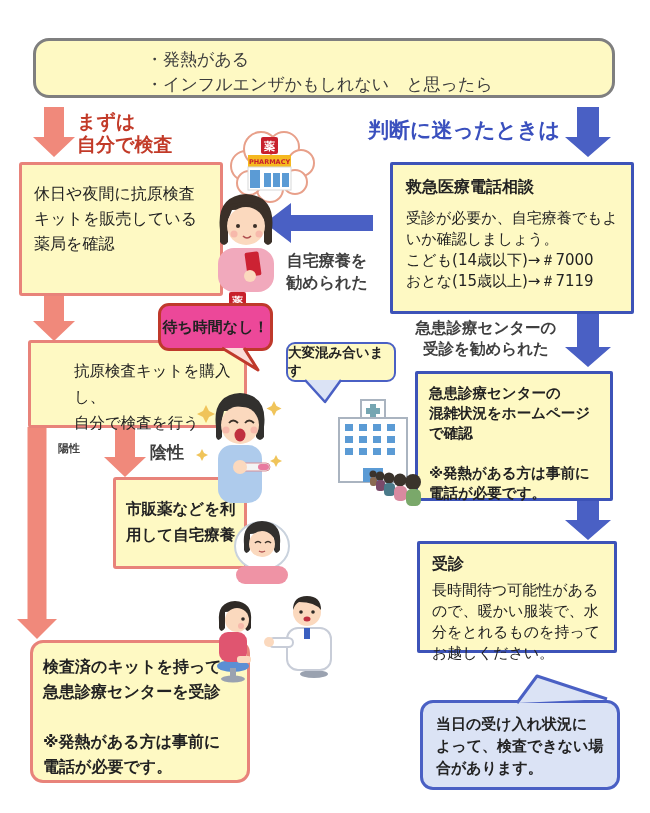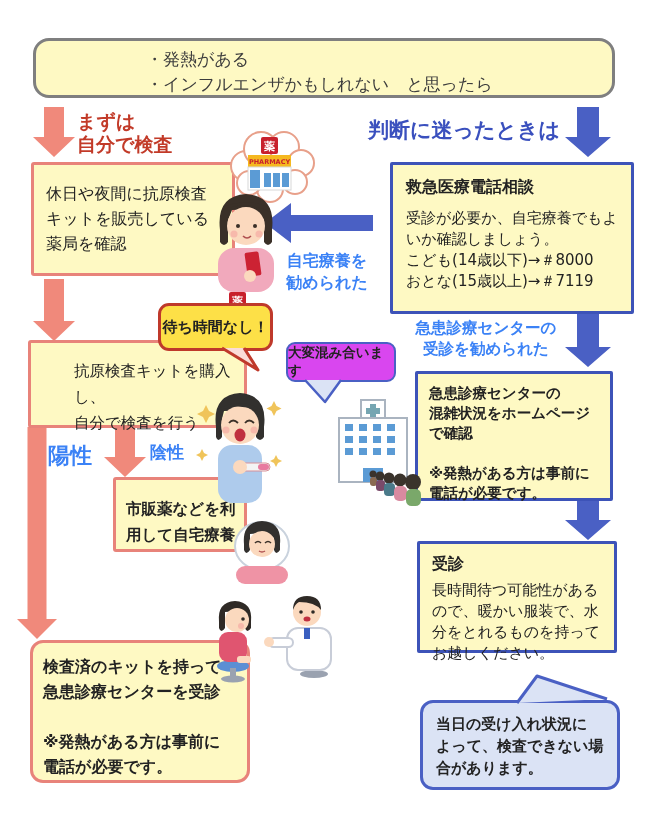--- a/index.html
+++ b/index.html
@@ -4,21 +4,21 @@
 <style>
   html,body{margin:0;padding:0;background:#fff;}
   .canvas{position:relative;width:650px;height:813px;background:#ffffff;overflow:hidden;
           font-family:"DejaVu Sans","Liberation Sans",sans-serif;color:#222;}
   .abs{position:absolute;}
   .txt{white-space:pre-line;}
   .box{position:absolute;background:#fef9c3;box-sizing:border-box;}
   .red-box{border:3px solid #E8837A;border-radius:3px;}
   .blue-box{border:3px solid #3D53B8;border-radius:2px;}
   .top-box{border:3px solid #7F7F7F;border-radius:16px;}
-  .lbl{position:absolute;font-weight:bold;color:#3b82f6;}
+  .lbl{position:absolute;font-weight:bold;color:#404040;}
   svg{display:block;}
 </style>
 </head>
 <body>
 
 <div class="canvas">
 
   <div class="box top-box" style="left:33px;top:38px;width:582px;height:60px;">
     <div class="txt" style="padding:6px 8px 0 110px;font-size:17px;line-height:25px;color:#3c3c3c;">・発熱がある
 ・インフルエンザかもしれない　と思ったら</div>
@@ -47,52 +47,52 @@
   <svg class="abs" style="left:565px;top:313px;" width="46" height="54">
     <polygon points="12,0 34,0 34,34 46,34 23,54 0,34 12,34" fill="#4A60C4"></polygon>
   </svg>
   <svg class="abs" style="left:565px;top:500px;" width="46" height="40">
     <polygon points="12,0 34,0 34,20 46,20 23,40 0,20 12,20" fill="#4A60C4"></polygon>
   </svg>
   <svg class="abs" style="left:265px;top:203px;" width="108" height="40">
     <polygon points="0,20 26,0 26,12 108,12 108,28 26,28 26,40" fill="#4A60C4"></polygon>
   </svg>
 
-  <div class="box red-box" style="left:31px;top:162px;width:204px;height:114px;">
+  <div class="box red-box" style="left:19px;top:162px;width:204px;height:134px;">
     <div class="txt" style="padding:16px 10px 0 12px;font-size:16px;line-height:25px;font-weight:500;">休日や夜間に抗原検査
 キットを販売している
 薬局を確認</div>
   </div>
 
   <div class="box red-box" style="left:28px;top:340px;width:219px;height:88px;">
     <div class="txt" style="padding:15px 8px 0 11px;font-size:15.5px;line-height:26px;font-weight:500;margin-left:32px;">抗原検査キットを購入し、
 自分で検査を行う</div>
   </div>
 
-  <div class="lbl" style="left:48px;top:441px;font-size:22px;">陽性</div>
+  <div class="lbl" style="left:58px;top:441px;font-size:11px;">陽性</div>
   <div class="lbl" style="left:150px;top:441px;font-size:17px;">陰性</div>
 
-  <div class="box red-box" style="left:113px;top:477px;width:134px;height:75px;">
+  <div class="box red-box" style="left:113px;top:477px;width:134px;height:92px;">
     <div class="txt" style="padding:16px 6px 0 10px;font-size:15.5px;line-height:26px;font-weight:bold;">市販薬などを利
 用して自宅療養</div>
   </div>
 
   <div class="box red-box" style="left:30px;top:640px;width:220px;height:143px;border-width:3.5px;border-radius:13px;">
     <div class="txt" style="padding:11px 6px 0 10px;font-size:16px;line-height:25px;font-weight:bold;">検査済のキットを持って
 急患診療センターを受診
 
 ※発熱がある方は事前に
 電話が必要です。</div>
   </div>
 
   <div class="box blue-box" style="left:390px;top:162px;width:244px;height:152px;">
     <div style="padding:12px 10px 0 13px;font-size:16px;font-weight:bold;">救急医療電話相談</div>
     <div class="txt" style="padding:10px 8px 0 13px;font-size:15px;line-height:21px;">受診が必要か、自宅療養でもよ
 いか確認しましょう。
-こども(14歳以下)→＃8000
+こども(14歳以下)→＃7000
 おとな(15歳以上)→＃7119</div>
   </div>
 
   <div class="lbl txt" style="left:277px;top:250px;width:100px;text-align:center;font-size:16px;line-height:22px;">自宅療養を
 勧められた</div>
 
   <div class="lbl txt" style="left:405px;top:318px;width:162px;text-align:center;font-size:15.5px;line-height:21px;">急患診療センターの
 受診を勧められた</div>
 
   <div class="box blue-box" style="left:415px;top:371px;width:198px;height:130px;">
@@ -245,28 +245,28 @@
         <rect x="53" y="84" width="9" height="11" rx="3.5" fill="#7A4A6A"></rect>
       <circle cx="66" cy="82" r="5.5" fill="#3A332C"></circle>
         <rect x="61" y="87" width="11" height="13" rx="4" fill="#4A7A8A"></rect>
       <circle cx="77" cy="84" r="6.5" fill="#3A332C"></circle>
         <rect x="71" y="90" width="13" height="15" rx="5" fill="#D88AA0"></rect>
       <circle cx="90" cy="86" r="8" fill="#3A332C"></circle>
         <rect x="83" y="93" width="15" height="17" rx="5.5" fill="#7AA86A"></rect>
     </g>
   </svg>
 
-  <div class="abs" style="left:158px;top:303px;width:115px;height:48px;background:#fde047;border:3px solid #BF392B;border-radius:11px;box-sizing:border-box;display:flex;align-items:center;justify-content:center;">
+  <div class="abs" style="left:158px;top:303px;width:115px;height:48px;background:#ec4899;border:3px solid #BF392B;border-radius:11px;box-sizing:border-box;display:flex;align-items:center;justify-content:center;">
     <span style="font-size:15px;font-weight:bold;">待ち時間なし！</span>
   </div>
   <svg class="abs" style="left:216px;top:346px;" width="48" height="30">
     <path d="M6 2 L42 24 L28 2" fill="#FBDCD8" stroke="#BF392B" stroke-width="3" stroke-linejoin="round"></path>
   </svg>
 
-  <div class="abs" style="left:286px;top:342px;width:110px;height:40px;background:#d946ef;border:2.5px solid #4A60C4;border-radius:9px;box-sizing:border-box;display:flex;align-items:center;justify-content:center;">
+  <div class="abs" style="left:286px;top:342px;width:110px;height:40px;background:#fef9c3;border:2.5px solid #4A60C4;border-radius:9px;box-sizing:border-box;display:flex;align-items:center;justify-content:center;">
     <span style="font-size:13.5px;font-weight:bold;">大変混み合います</span>
   </div>
   <svg class="abs" style="left:295px;top:378px;" width="56" height="28">
     <path d="M10 2 L30 24 L46 2" fill="#DBE3F5" stroke="#4A60C4" stroke-width="2.5" stroke-linejoin="round"></path>
   </svg>
 
   <div class="abs" style="left:420px;top:700px;width:200px;height:90px;background:#DBE3F5;border:3px solid #4A60C4;border-radius:13px;box-sizing:border-box;">
     <div class="txt" style="padding:10px 6px 0 13px;font-size:15px;line-height:22px;font-weight:bold;">当日の受け入れ状況に
 よって、検査できない場
 合があります。</div>

